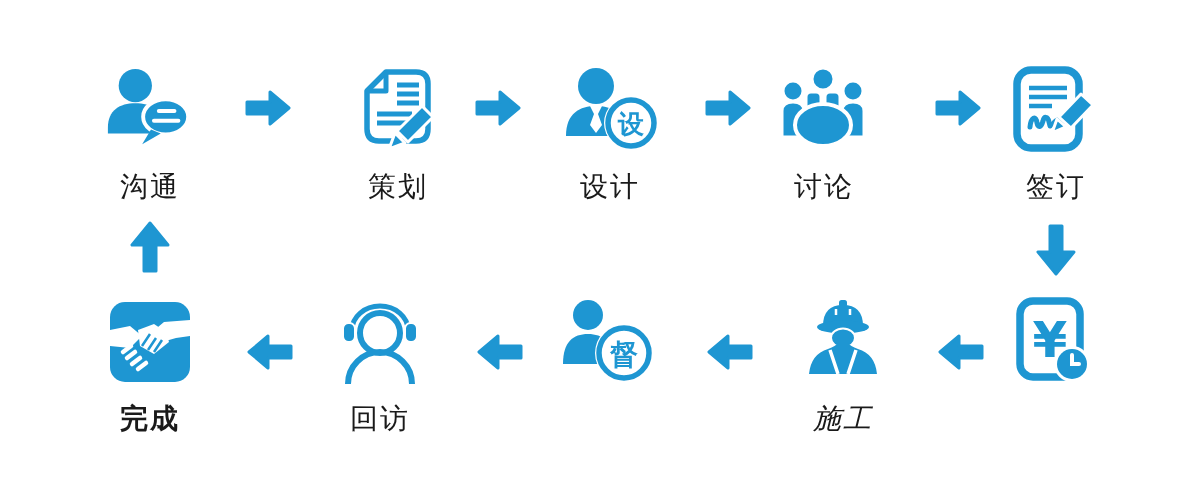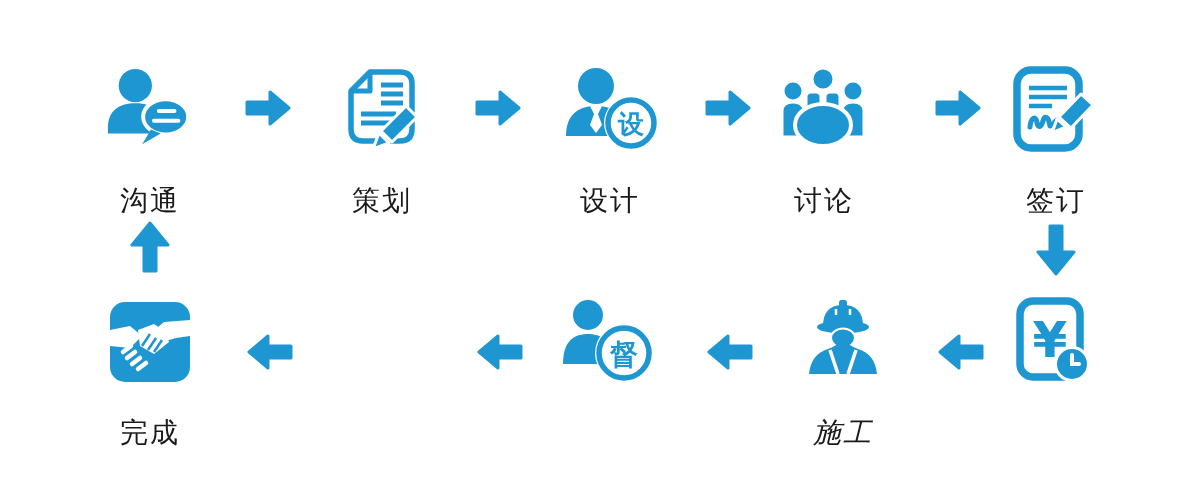--- a/index.html
+++ b/index.html
@@ -1,21 +1,21 @@
 <!DOCTYPE html>
 <html style="--accent: #1e96d2; --label-color: #1a1a1a; --background: #ffffff;"><head>
 <meta charset="utf-8">
 <style>
   :root { --accent:#1e96d2; --label-color:#1a1a1a; --background:#ffffff; }
   html,body { margin:0; padding:0; background:var(--background); }
   .canvas { position:relative; width:1200px; height:500px; background:var(--background);
             font-family:"DejaVu Sans", sans-serif; overflow:hidden; }
   .step { position:absolute; width:170px; text-align:center; }
   .step .iconbox { height:100px; display:flex; align-items:center; justify-content:center; }
-  .step .label { margin-top:26px; font-size:28px; line-height:30px; color:var(--label-color); letter-spacing:2px; }
+  .step .label { margin-top:12px; font-size:28px; line-height:30px; color:var(--label-color); letter-spacing:2px; }
   .arrow { position:absolute; }
   svg .f  { fill:var(--accent); }
   svg .s  { stroke:var(--accent); fill:none; }
   svg .wf { fill:#ffffff; }
   svg .ws { stroke:#ffffff; fill:none; }
   svg .badge-t { fill:var(--accent); font-weight:bold; text-anchor:middle; dominant-baseline:central;
                  font-family:"DejaVu Sans", sans-serif; }
   svg .yen-t { fill:var(--accent); font-weight:bold; text-anchor:middle; dominant-baseline:central;
                font-size:50px; font-family:"DejaVu Sans", sans-serif; }
 </style>
@@ -31,21 +31,21 @@
         <path class="f" d="M5 70 L5 64 C5 46 17 39 33 39 C49 39 61 46 61 64 L61 70 Z"></path>
         <ellipse class="f" cx="64" cy="53" rx="23" ry="18" stroke="#ffffff" stroke-width="4"></ellipse>
         <path class="f" d="M49 66 L40 81 L59 70 Z"></path>
         <line class="ws" x1="57" y1="47" x2="73" y2="47" stroke-width="4" stroke-linecap="round"></line>
         <line class="ws" x1="52" y1="57" x2="77" y2="57" stroke-width="4" stroke-linecap="round"></line>
       </svg>
     </div>
     <div class="label">沟通</div>
   </div>
 
-  <div class="step" style="left:297px; top:60px;">
+  <div class="step" style="left:313px; top:60px;">
     <div class="iconbox">
       <svg width="90" height="90" viewBox="0 0 90 90">
         <path class="s" stroke-width="5.5" stroke-linejoin="round" d="M33 7 L63 7 Q75 7 75 19 L75 64 Q75 76 63 76 L26 76 Q14 76 14 64 L14 26 Z"></path>
         <path class="s" stroke-width="5" stroke-linejoin="round" fill="#ffffff" d="M33 7 L33 26 L14 26"></path>
         <path class="s" stroke-width="5" d="M44 20 H66 M44 29 H66 M44 38 H66 M24 49 H59 M24 58 H59"></path>
         <g stroke="#ffffff" stroke-width="3" stroke-linejoin="round">
           <polygon class="f" points="36,84 42,68 52,78"></polygon>
           <polygon class="f" points="44,66 69,41 80,52 55,77"></polygon>
         </g>
       </svg>
@@ -126,36 +126,48 @@
         <polygon class="f" points="14,2 26,2 26,28 38,28 20,50 2,28 14,28" stroke="var(--accent)" stroke-width="3" stroke-linejoin="round"></polygon>
       </svg>
   </div>
 
   <div class="arrow" style="left:130px; top:221px;">
     <svg width="40" height="52" viewBox="0 0 40 52">
         <polygon class="f" points="14,50 26,50 26,24 38,24 20,2 2,24 14,24" stroke="var(--accent)" stroke-width="3" stroke-linejoin="round"></polygon>
       </svg>
   </div>
 
-  <div class="step" style="left:65px; top:292px;">
+  <div class="step" style="left:65px; top:292px;font-weight:bold;">
     <div class="iconbox">
       <svg width="84" height="84" viewBox="0 0 84 84">
         <rect class="f" x="2" y="2" width="80" height="80" rx="15"></rect>
         <g fill="#ffffff">
           <path d="M2 30 L22 26 L34 36 L22 48 L2 46 Z"></path>
           <path d="M82 20 L56 22 L44 32 L54 42 L68 38 L82 36 Z"></path>
           <path d="M30 30 L46 24 L58 32 L61 42 L46 54 L32 46 Z"></path>
         </g>
         <path stroke="var(--accent)" stroke-width="2.5" fill="none" d="M34 46 L42 34 M40 50 L48 38 M46 52 L54 40"></path>
         <path class="ws" stroke-width="4.5" stroke-linecap="round" d="M15 52 L23 46 M19 58 L27 52 M24 64 L32 58 M30 69 L38 63"></path>
       </svg>
     </div>
     <div class="label">完成</div>
   </div>
 
+  <div class="step" style="left:295px; top:292px;">
+    <div class="iconbox">
+      <svg width="90" height="92" viewBox="0 0 90 92">
+        <path class="s" stroke-width="5" d="M17 34 A28 24 0 0 1 73 34"></path>
+        <circle class="s" cx="45" cy="37" r="20" stroke-width="6"></circle>
+        <path class="s" stroke-width="6" d="M13 88 A32 32 0 0 1 77 88"></path>
+        <rect class="f" x="8" y="27" width="12" height="19" rx="5.5" stroke="#ffffff" stroke-width="2"></rect>
+        <rect class="f" x="70" y="27" width="12" height="19" rx="5.5" stroke="#ffffff" stroke-width="2"></rect>
+      </svg>
+    </div>
+    <div class="label">回访</div>
+  </div>
 
   <div class="step" style="left:525px; top:292px;">
     <div class="iconbox">
       <svg width="100" height="92" viewBox="0 0 100 92">
         <circle class="f" cx="28" cy="19" r="15"></circle>
         <path class="f" d="M3 68 C3 46 13 38 28 38 C43 38 53 46 53 68 Z"></path>
         <circle cx="64" cy="57" r="29" fill="#ffffff"></circle>
         <circle cx="64" cy="57" r="25" fill="#ffffff" stroke="var(--accent)" stroke-width="5.5"></circle>
         <text class="badge-t" x="64" y="58" font-size="28">督</text>
       </svg>

